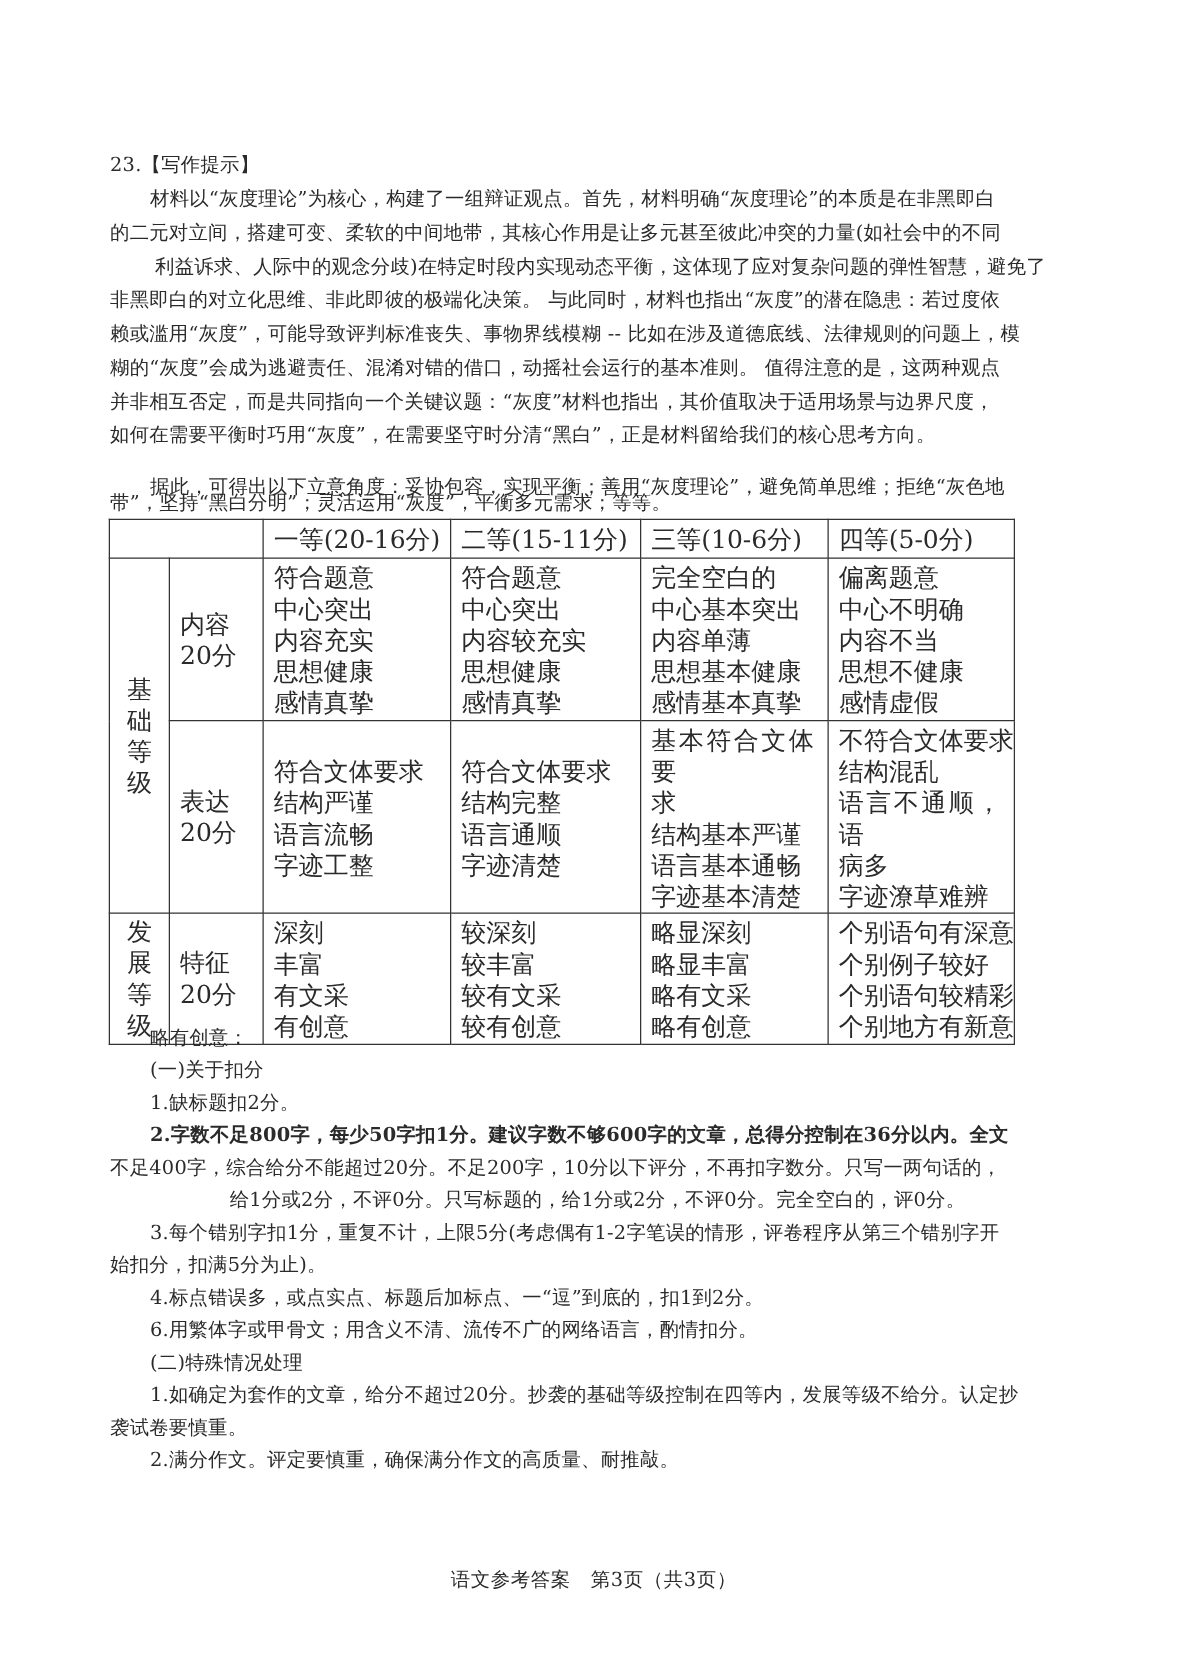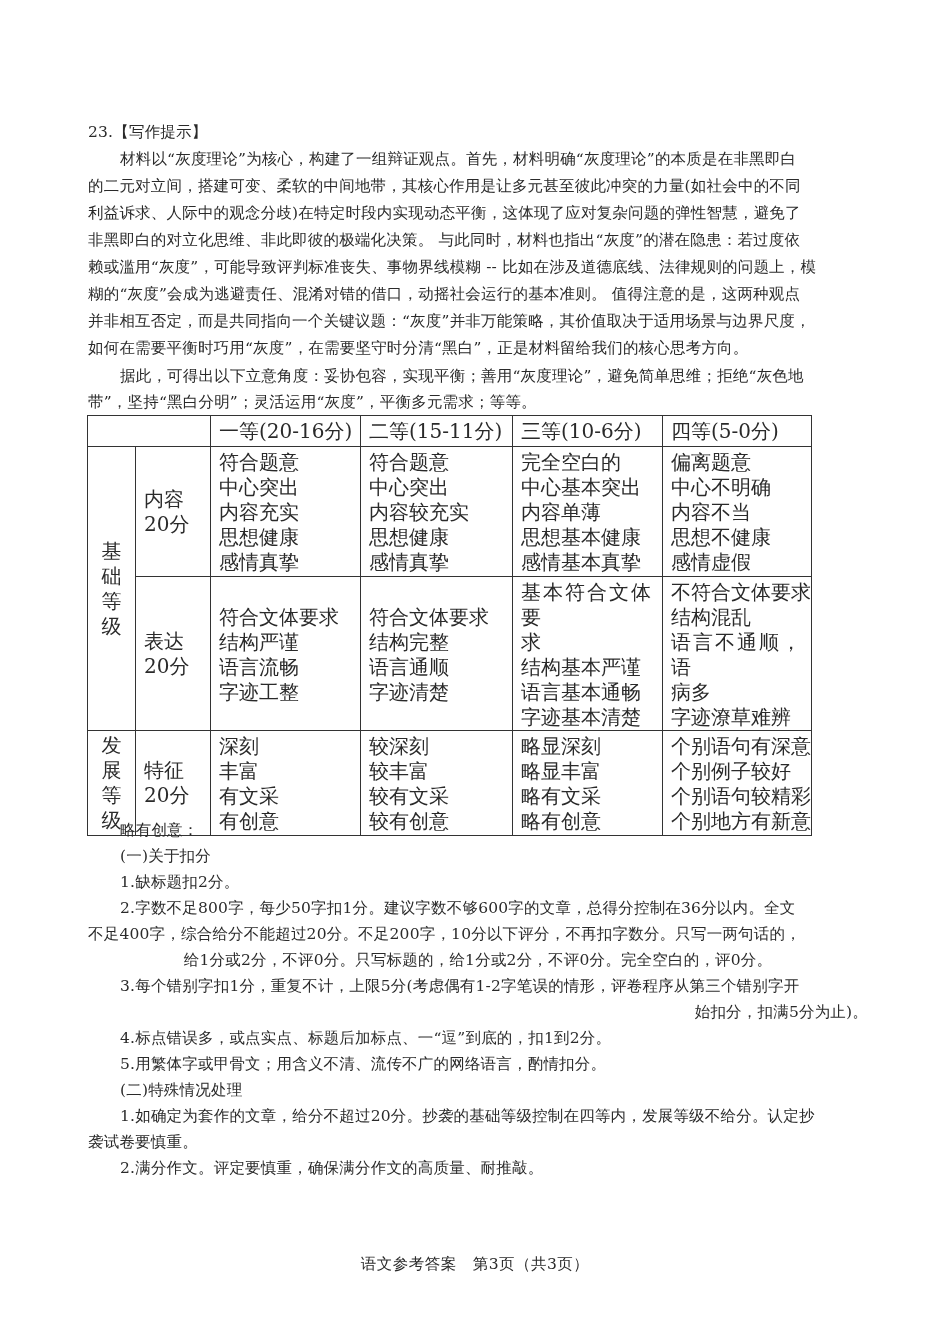--- a/index.html
+++ b/index.html
@@ -23,28 +23,28 @@
 </style>
 </head>
 <body>
 
 <div class="page">
 
   <div class="line" style="top:122px;">23.【写作提示】</div>
 
   <div class="line indent" style="top:149px;">材料以“灰度理论”为核心，构建了一组辩证观点。首先，材料明确“灰度理论”的本质是在非黑即白</div>
   <div class="line" style="top:176px;">的二元对立间，搭建可变、柔软的中间地带，其核心作用是让多元甚至彼此冲突的力量(如社会中的不同</div>
-  <div class="line" style="top:203px;">利益诉求、人际中的观念分歧)在特定时段内实现动态平衡，这体现了应对复杂问题的弹性智慧，避免了</div>
+  <div class="line" style="top:203px;margin-left:36px;">利益诉求、人际中的观念分歧)在特定时段内实现动态平衡，这体现了应对复杂问题的弹性智慧，避免了</div>
   <div class="line" style="top:230px;">非黑即白的对立化思维、非此即彼的极端化决策。 与此同时，材料也指出“灰度”的潜在隐患：若过度依</div>
   <div class="line" style="top:257px;">赖或滥用“灰度”，可能导致评判标准丧失、事物界线模糊 -- 比如在涉及道德底线、法律规则的问题上，模</div>
   <div class="line" style="top:284px;">糊的“灰度”会成为逃避责任、混淆对错的借口，动摇社会运行的基本准则。 值得注意的是，这两种观点</div>
-  <div class="line" style="top:311px;">并非相互否定，而是共同指向一个关键议题：“灰度”并非万能策略，其价值取决于适用场景与边界尺度，</div>
+  <div class="line" style="top:311px;">并非相互否定，而是共同指向一个关键议题：“灰度”材料也指出，其价值取决于适用场景与边界尺度，</div>
   <div class="line" style="top:338px;">如何在需要平衡时巧用“灰度”，在需要坚守时分清“黑白”，正是材料留给我们的核心思考方向。</div>
 
-  <div class="line indent" style="top:366px;">据此，可得出以下立意角度：妥协包容，实现平衡；善用“灰度理论”，避免简单思维；拒绝“灰色地</div>
+  <div class="line indent" style="top:379px;">据此，可得出以下立意角度：妥协包容，实现平衡；善用“灰度理论”，避免简单思维；拒绝“灰色地</div>
   <div class="line" style="top:392px;">带”，坚持“黑白分明”；灵活运用“灰度”，平衡多元需求；等等。</div>
 
   <table class="rubric">
     <colgroup>
       <col style="width:48px">
         <col style="width:75px">
         <col style="width:150px">
       <col style="width:152px">
         <col style="width:150px">
         <col style="width:149px">
@@ -164,26 +164,26 @@
         <div>个别语句较精彩</div>
             <div>个别地方有新意</div>
       </td>
     </tr>
   </tbody>
     </table>
 
   <div class="line indent" style="top:820px;">略有创意：</div>
   <div class="line indent" style="top:846px;">(一)关于扣分</div>
   <div class="line indent" style="top:872px;">1.缺标题扣2分。</div>
-  <div class="line indent" style="top:898px;">2.字数不足800字，每少50字扣1分。建议字数不够600字的文章，总得分控制在36分以内。全文</div>
+  <div class="line indent" style="top:898px;font-weight:bold;">2.字数不足800字，每少50字扣1分。建议字数不够600字的文章，总得分控制在36分以内。全文</div>
   <div class="line" style="top:924px;">不足400字，综合给分不能超过20分。不足200字，10分以下评分，不再扣字数分。只写一两句话的，</div>
   <div class="line" style="top:950px;text-align:center;">给1分或2分，不评0分。只写标题的，给1分或2分，不评0分。完全空白的，评0分。</div>
   <div class="line indent" style="top:976px;">3.每个错别字扣1分，重复不计，上限5分(考虑偶有1-2字笔误的情形，评卷程序从第三个错别字开</div>
-  <div class="line" style="top:1002px;text-align:right;">始扣分，扣满5分为止)。</div>
+  <div class="line" style="top:1002px;">始扣分，扣满5分为止)。</div>
   <div class="line indent" style="top:1028px;">4.标点错误多，或点实点、标题后加标点、一“逗”到底的，扣1到2分。</div>
-  <div class="line indent" style="top:1054px;">5.用繁体字或甲骨文；用含义不清、流传不广的网络语言，酌情扣分。</div>
+  <div class="line indent" style="top:1054px;">6.用繁体字或甲骨文；用含义不清、流传不广的网络语言，酌情扣分。</div>
   <div class="line indent" style="top:1080px;">(二)特殊情况处理</div>
   <div class="line indent" style="top:1106px;">1.如确定为套作的文章，给分不超过20分。抄袭的基础等级控制在四等内，发展等级不给分。认定抄</div>
   <div class="line" style="top:1132px;">袭试卷要慎重。</div>
   <div class="line indent" style="top:1158px;">2.满分作文。评定要慎重，确保满分作文的高质量、耐推敲。</div>
 
   <div class="footer">语文参考答案　第3页（共3页）</div>
 </div>
 
 </body></html>

